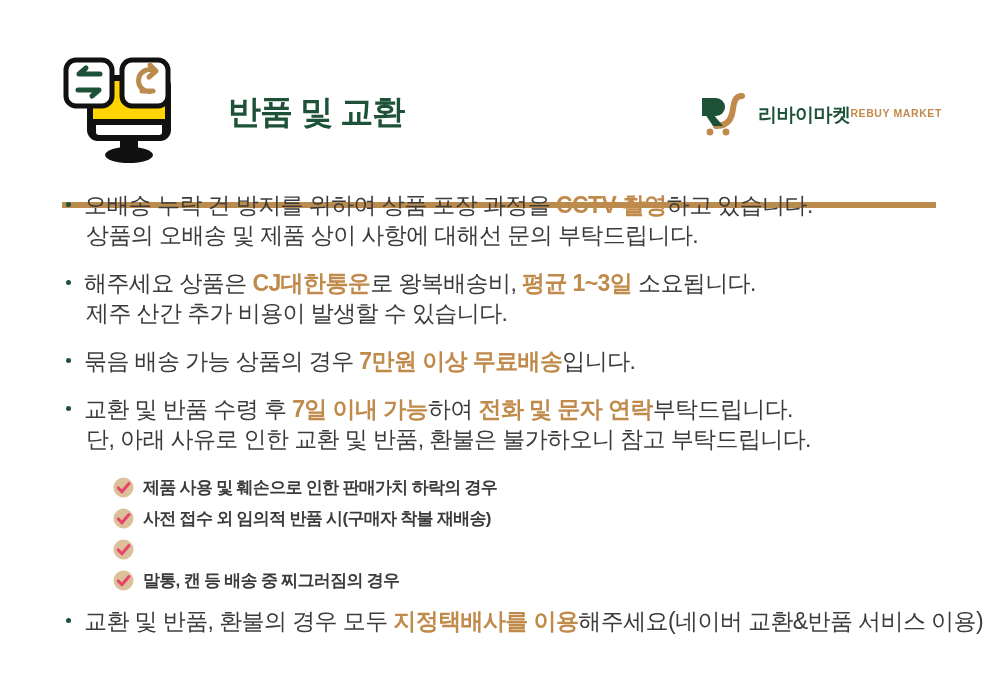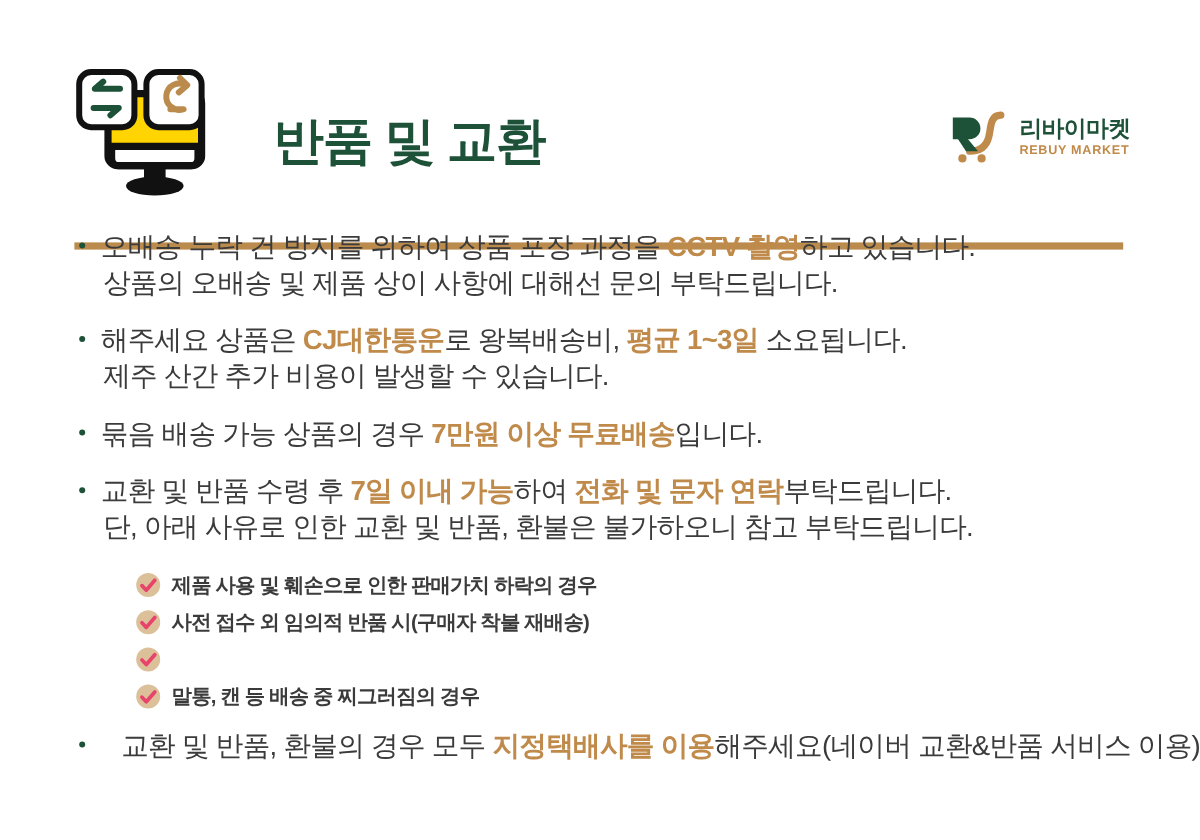--- a/index.html
+++ b/index.html
@@ -37,21 +37,21 @@
     left: 62px;
     top: 8px;
     width: 130px;
     height: 112px;
   }
 
   .page-title {
     position: absolute;
     left: 228px;
     top: 44px;
-    font-size: 42px;
+    font-size: 33px;
     font-weight: bold;
     letter-spacing: -1px;
     color: #1d5138;
     white-space: nowrap;
   }
 
   
   .brand {
     position: absolute;
     right: 58px;
@@ -60,21 +60,21 @@
     align-items: center;
     gap: 6px;
   }
   .brand-mark {
     width: 56px;
     height: 44px;
     flex: none;
   }
   .brand-text {
     display: flex;
-    flex-direction: column;
+    flex-direction: row;
     align-items: flex-start;
     line-height: 1;
   }
   .brand-ko {
     font-size: 19px;
     font-weight: bold;
     color: #1d5138;
     letter-spacing: -0.5px;
   }
   .brand-en {
@@ -152,21 +152,20 @@
   .check-label {
     font-size: 17px;
     font-weight: bold;
     letter-spacing: -0.7px;
     color: #3b3b3b;
     white-space: nowrap;
   }
 
   .block.last {
     margin-bottom: 0;
-    text-align: right;
   }
 </style>
 </head>
 <body>
 
 <div class="page">
 
   <div class="header">
 
     <span class="header-icon">

